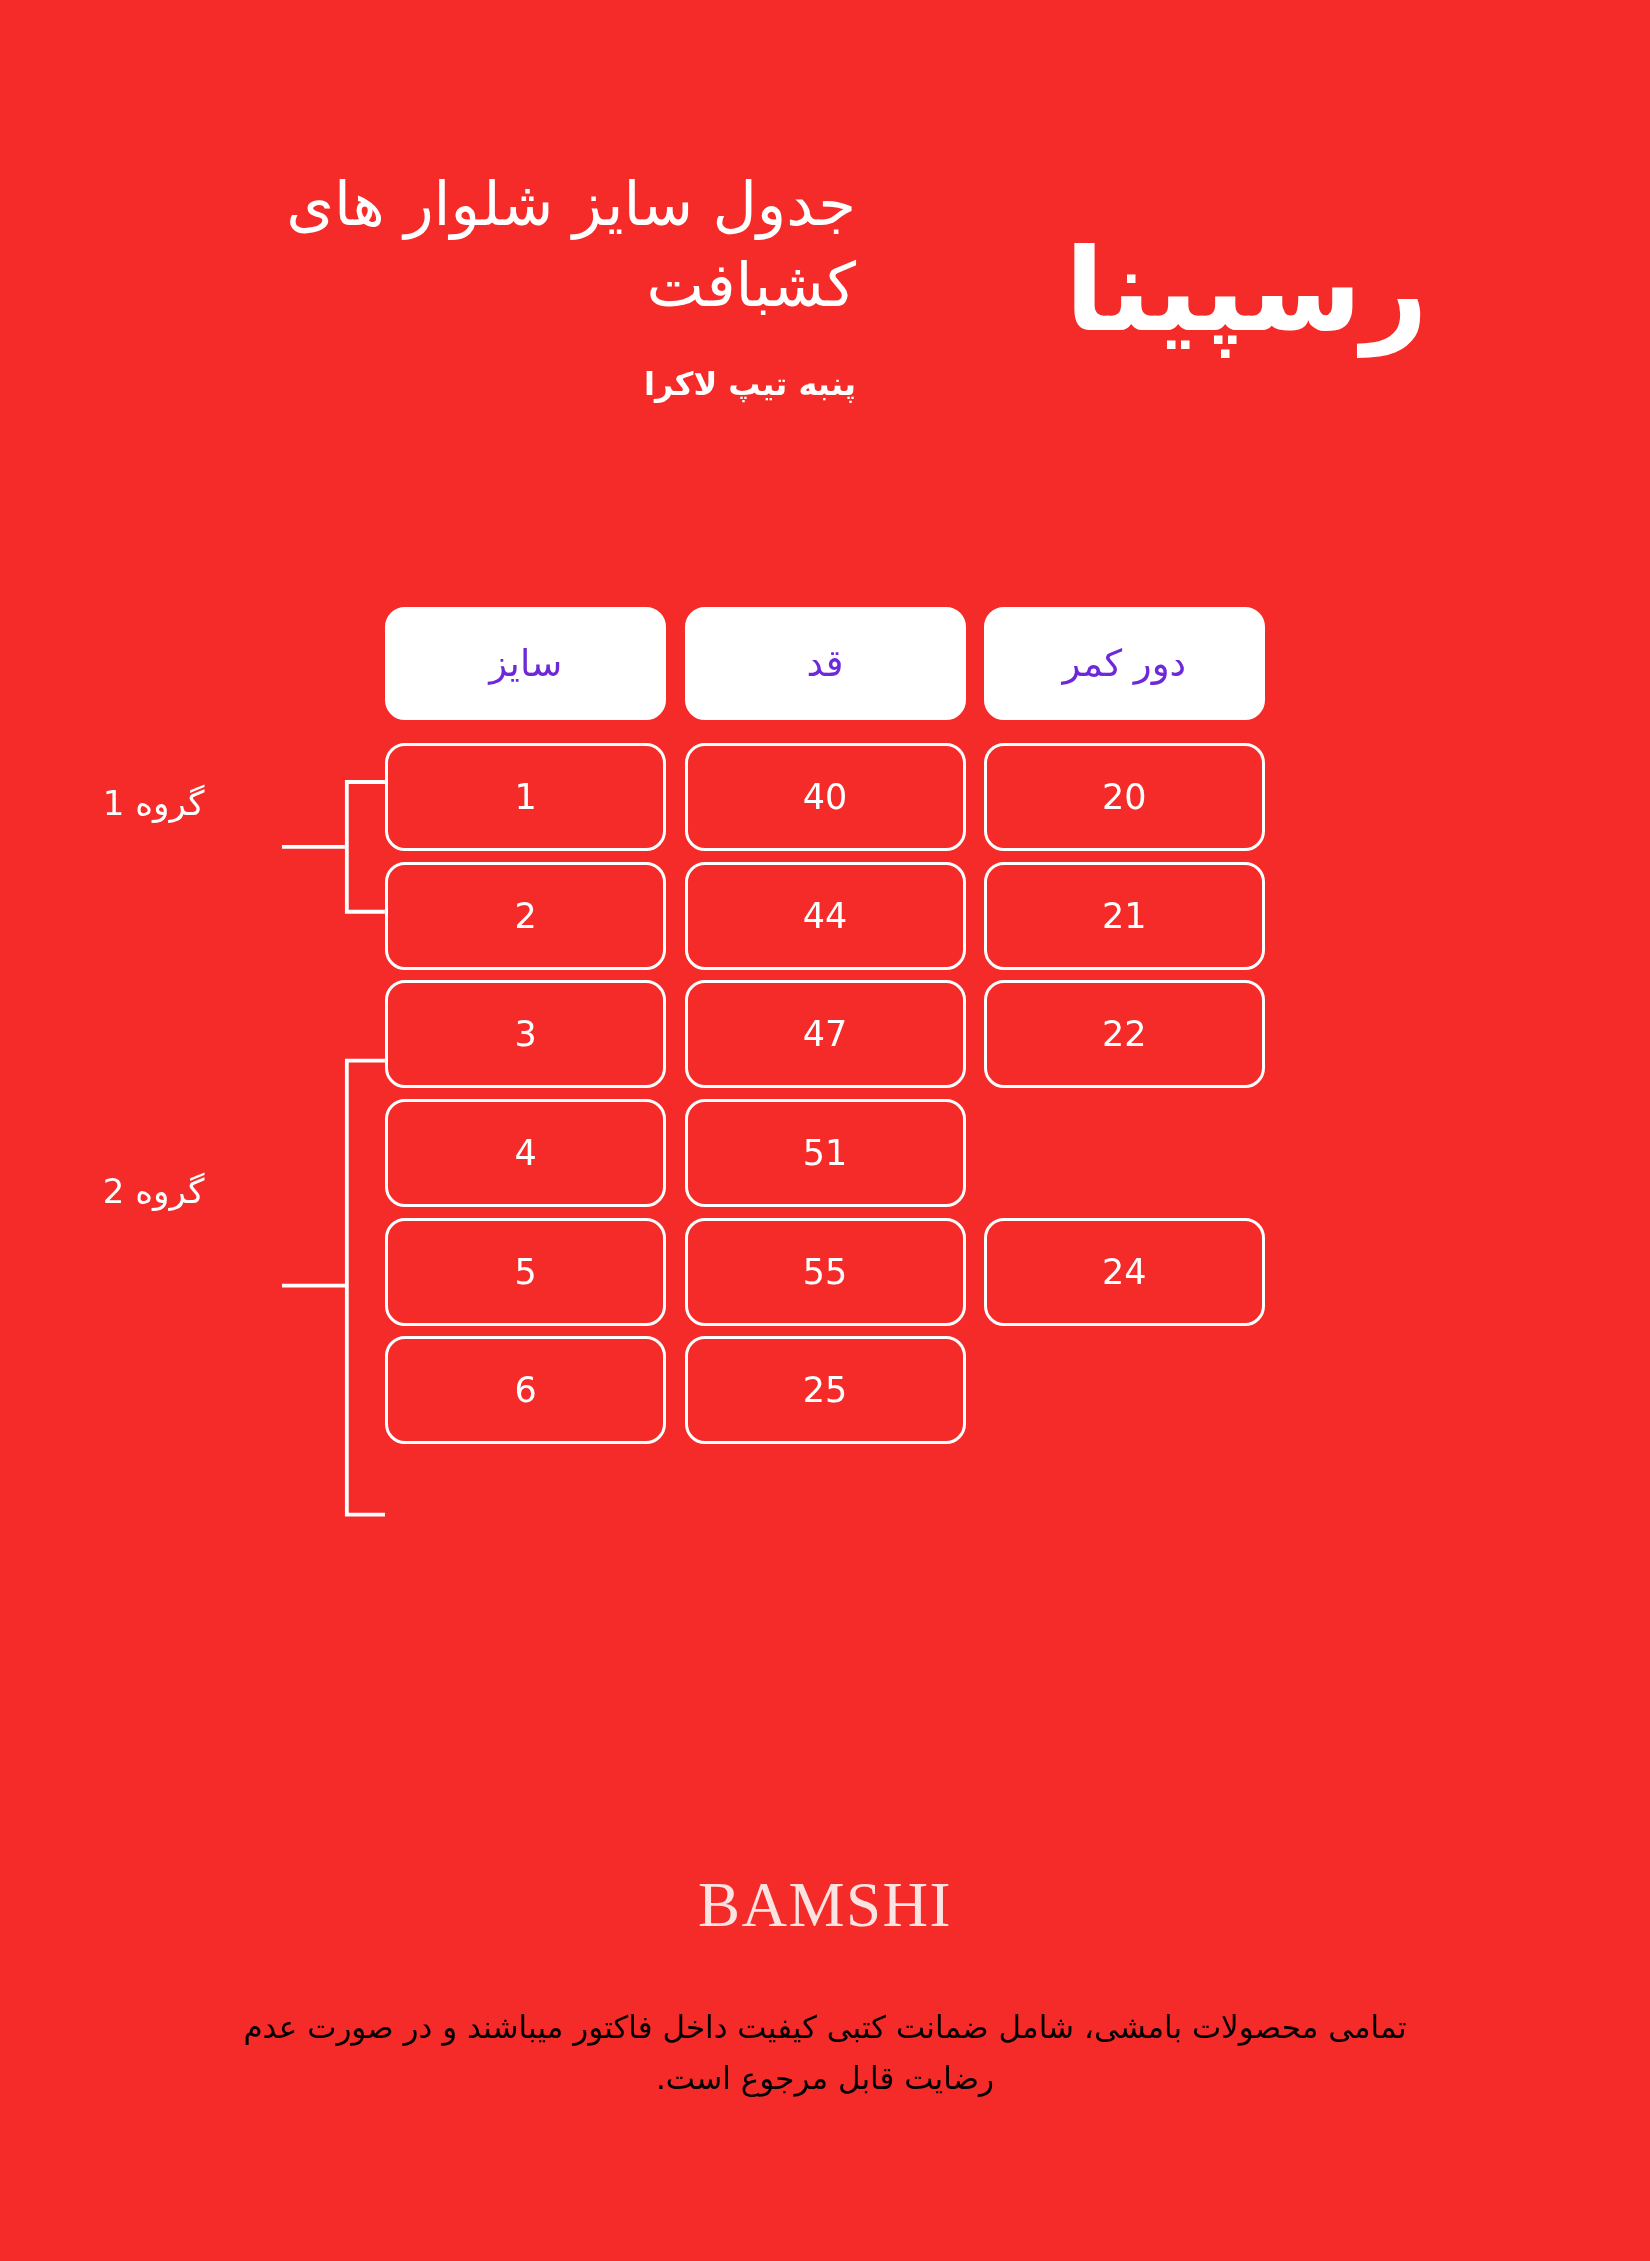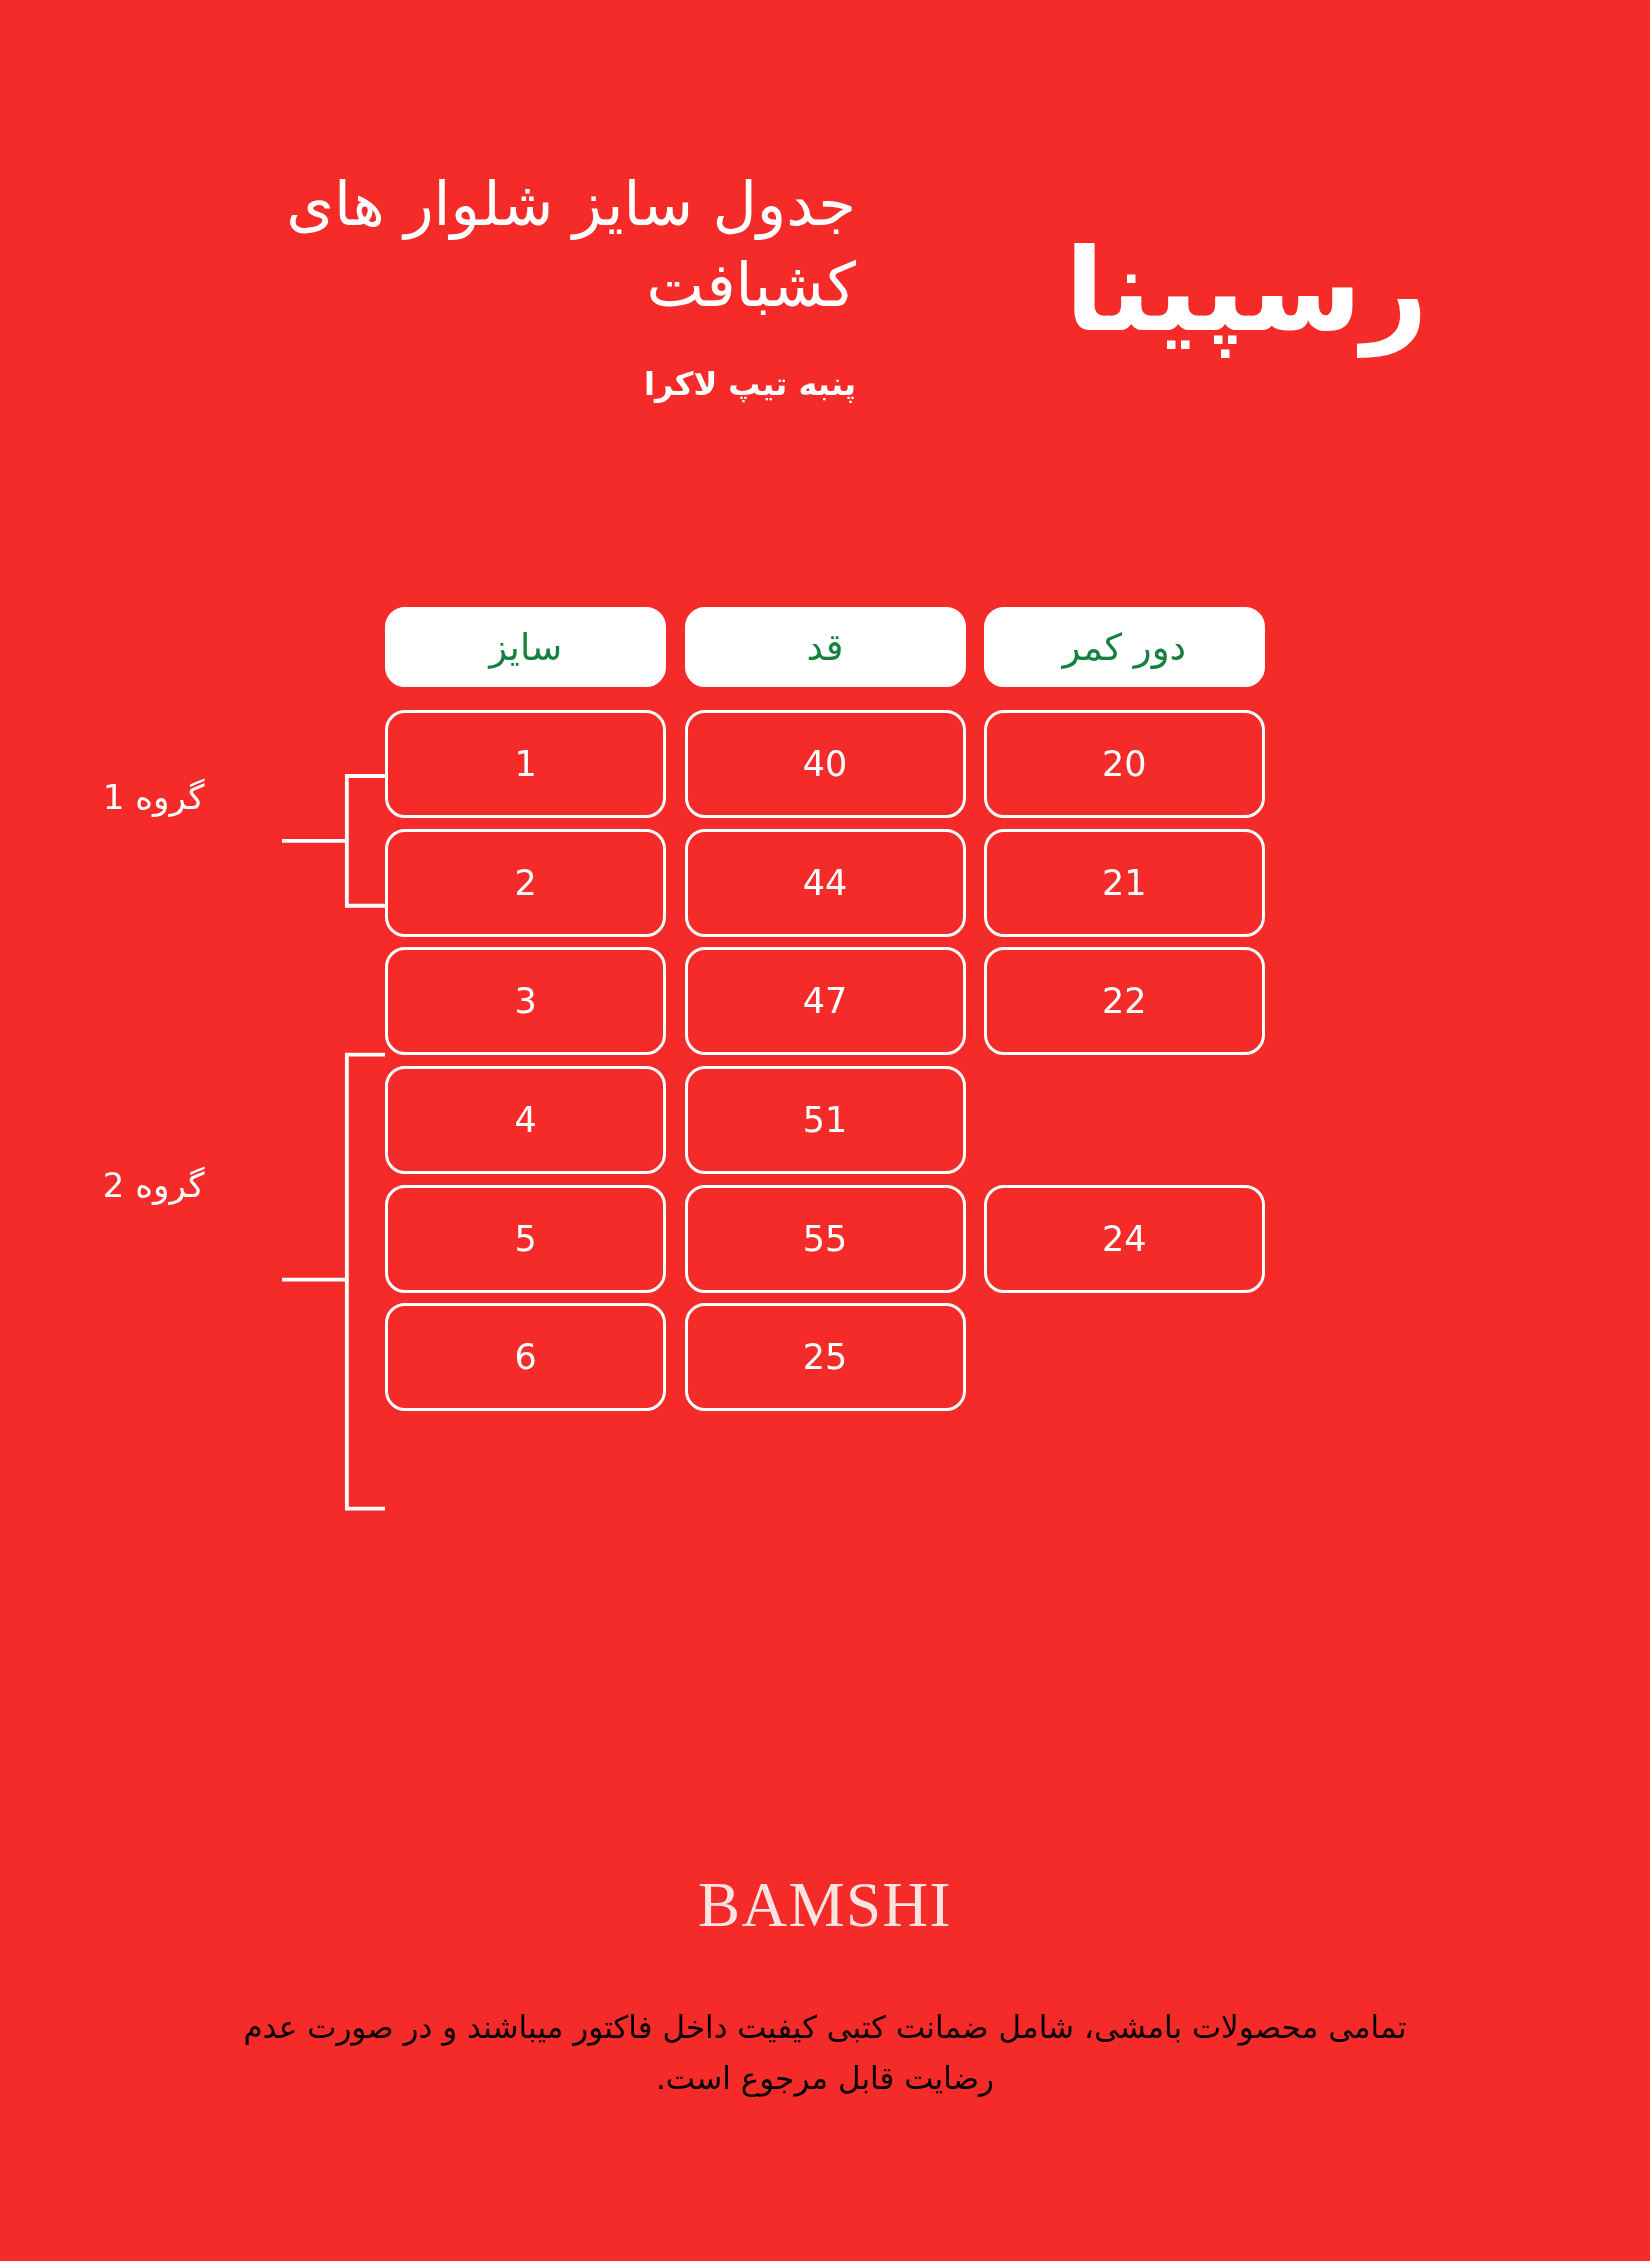--- a/index.html
+++ b/index.html
@@ -84,35 +84,35 @@
     display: flex;
     align-items: center;
     justify-content: center;
     font-size: 35px;
     color: #ffffff;
     box-sizing: border-box;
     background: transparent;
   }
   .row.head .cell {
     background: #ffffff;
-    color: #15803d;
+    color: #6d28d9;
     font-size: 37px;
     font-weight: 400;
     border-color: #ffffff;
-    height: 80px;
+    height: 113px;
   }
   .row.head {
     margin-bottom: 12.2px;
   }
 
   
   .brackets {
     position: absolute;
     left: -290px;
-    top: 138px;
+    top: 144px;
     width: 290px;
     height: 787px;
     pointer-events: none;
   }
   .group-label {
     position: absolute;
     font-size: 34px;
     color: #ffffff;
     direction: rtl;
     white-space: nowrap;

